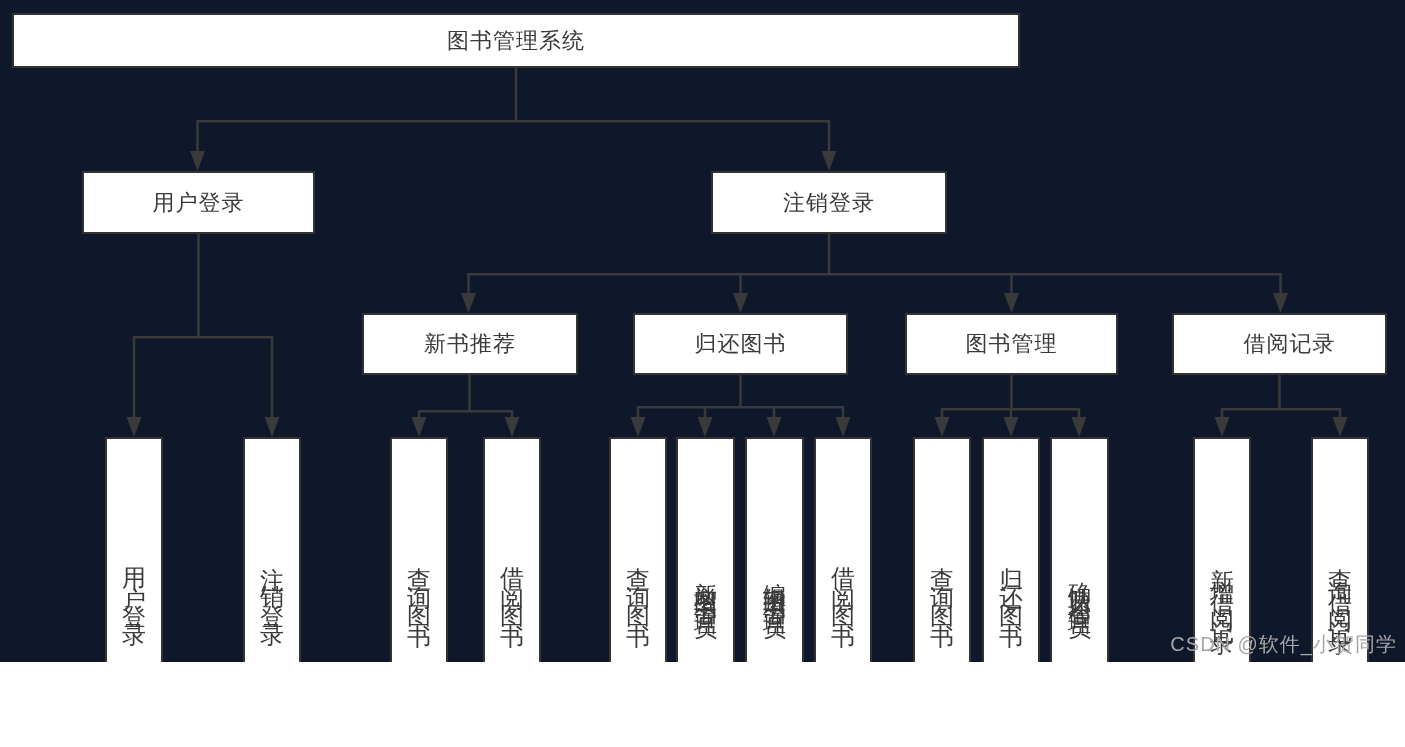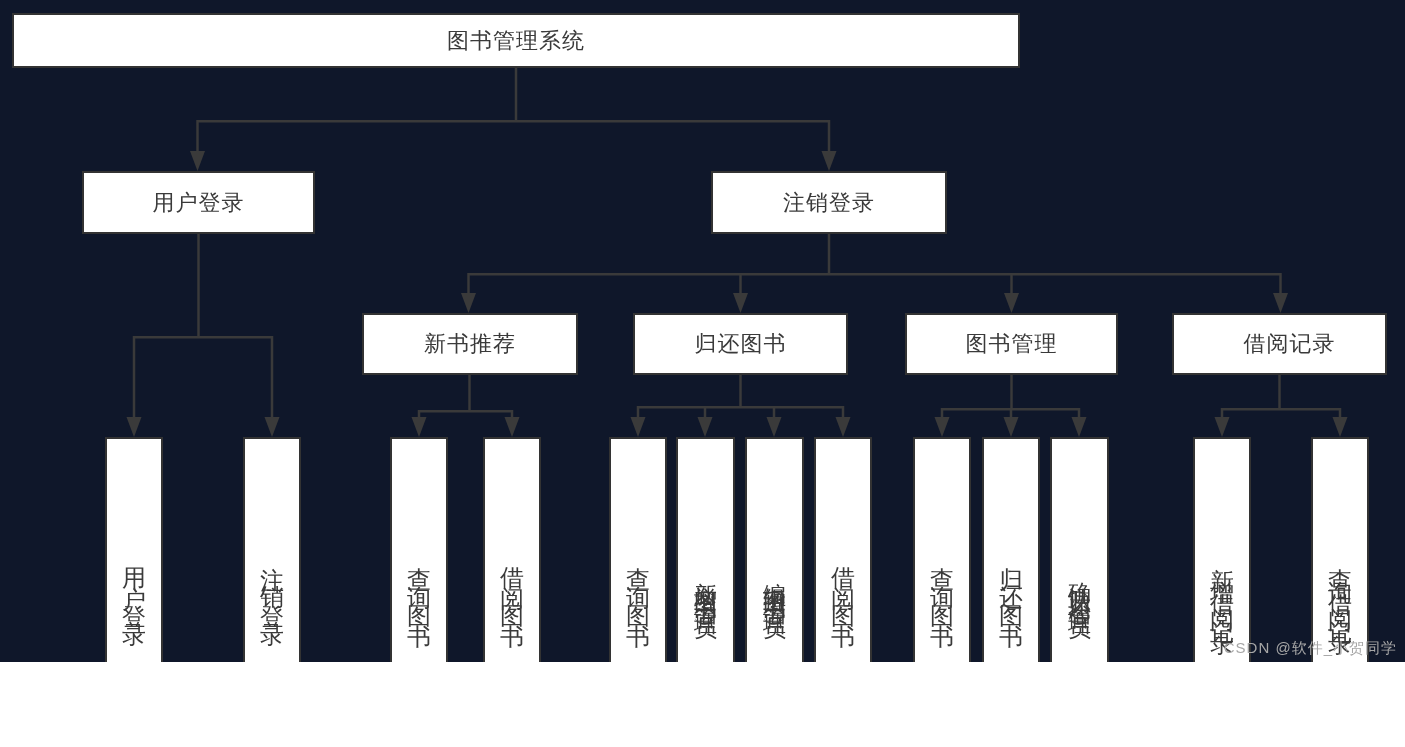--- a/index.html
+++ b/index.html
@@ -27,21 +27,21 @@
     line-height:1;
     color:#3a3a3a;
   }
   .vnode.sp-wide{letter-spacing:19px;}
   .vnode.sp-mid{letter-spacing:13px;}
   .vnode.sp-tight{letter-spacing:5px;font-size:23px;}
   .watermark{
     position:absolute;
     right:8px;bottom:4px;
     color:#a6a6a6;
-    font-size:15px;
+    font-size:20px;
     letter-spacing:1px;
     white-space:nowrap;
   }
 </style>
 </head>
 <body>
 
 <div id="canvas">
 
   <svg id="wires" viewBox="0 0 1405 747" xmlns="http://www.w3.org/2000/svg">

